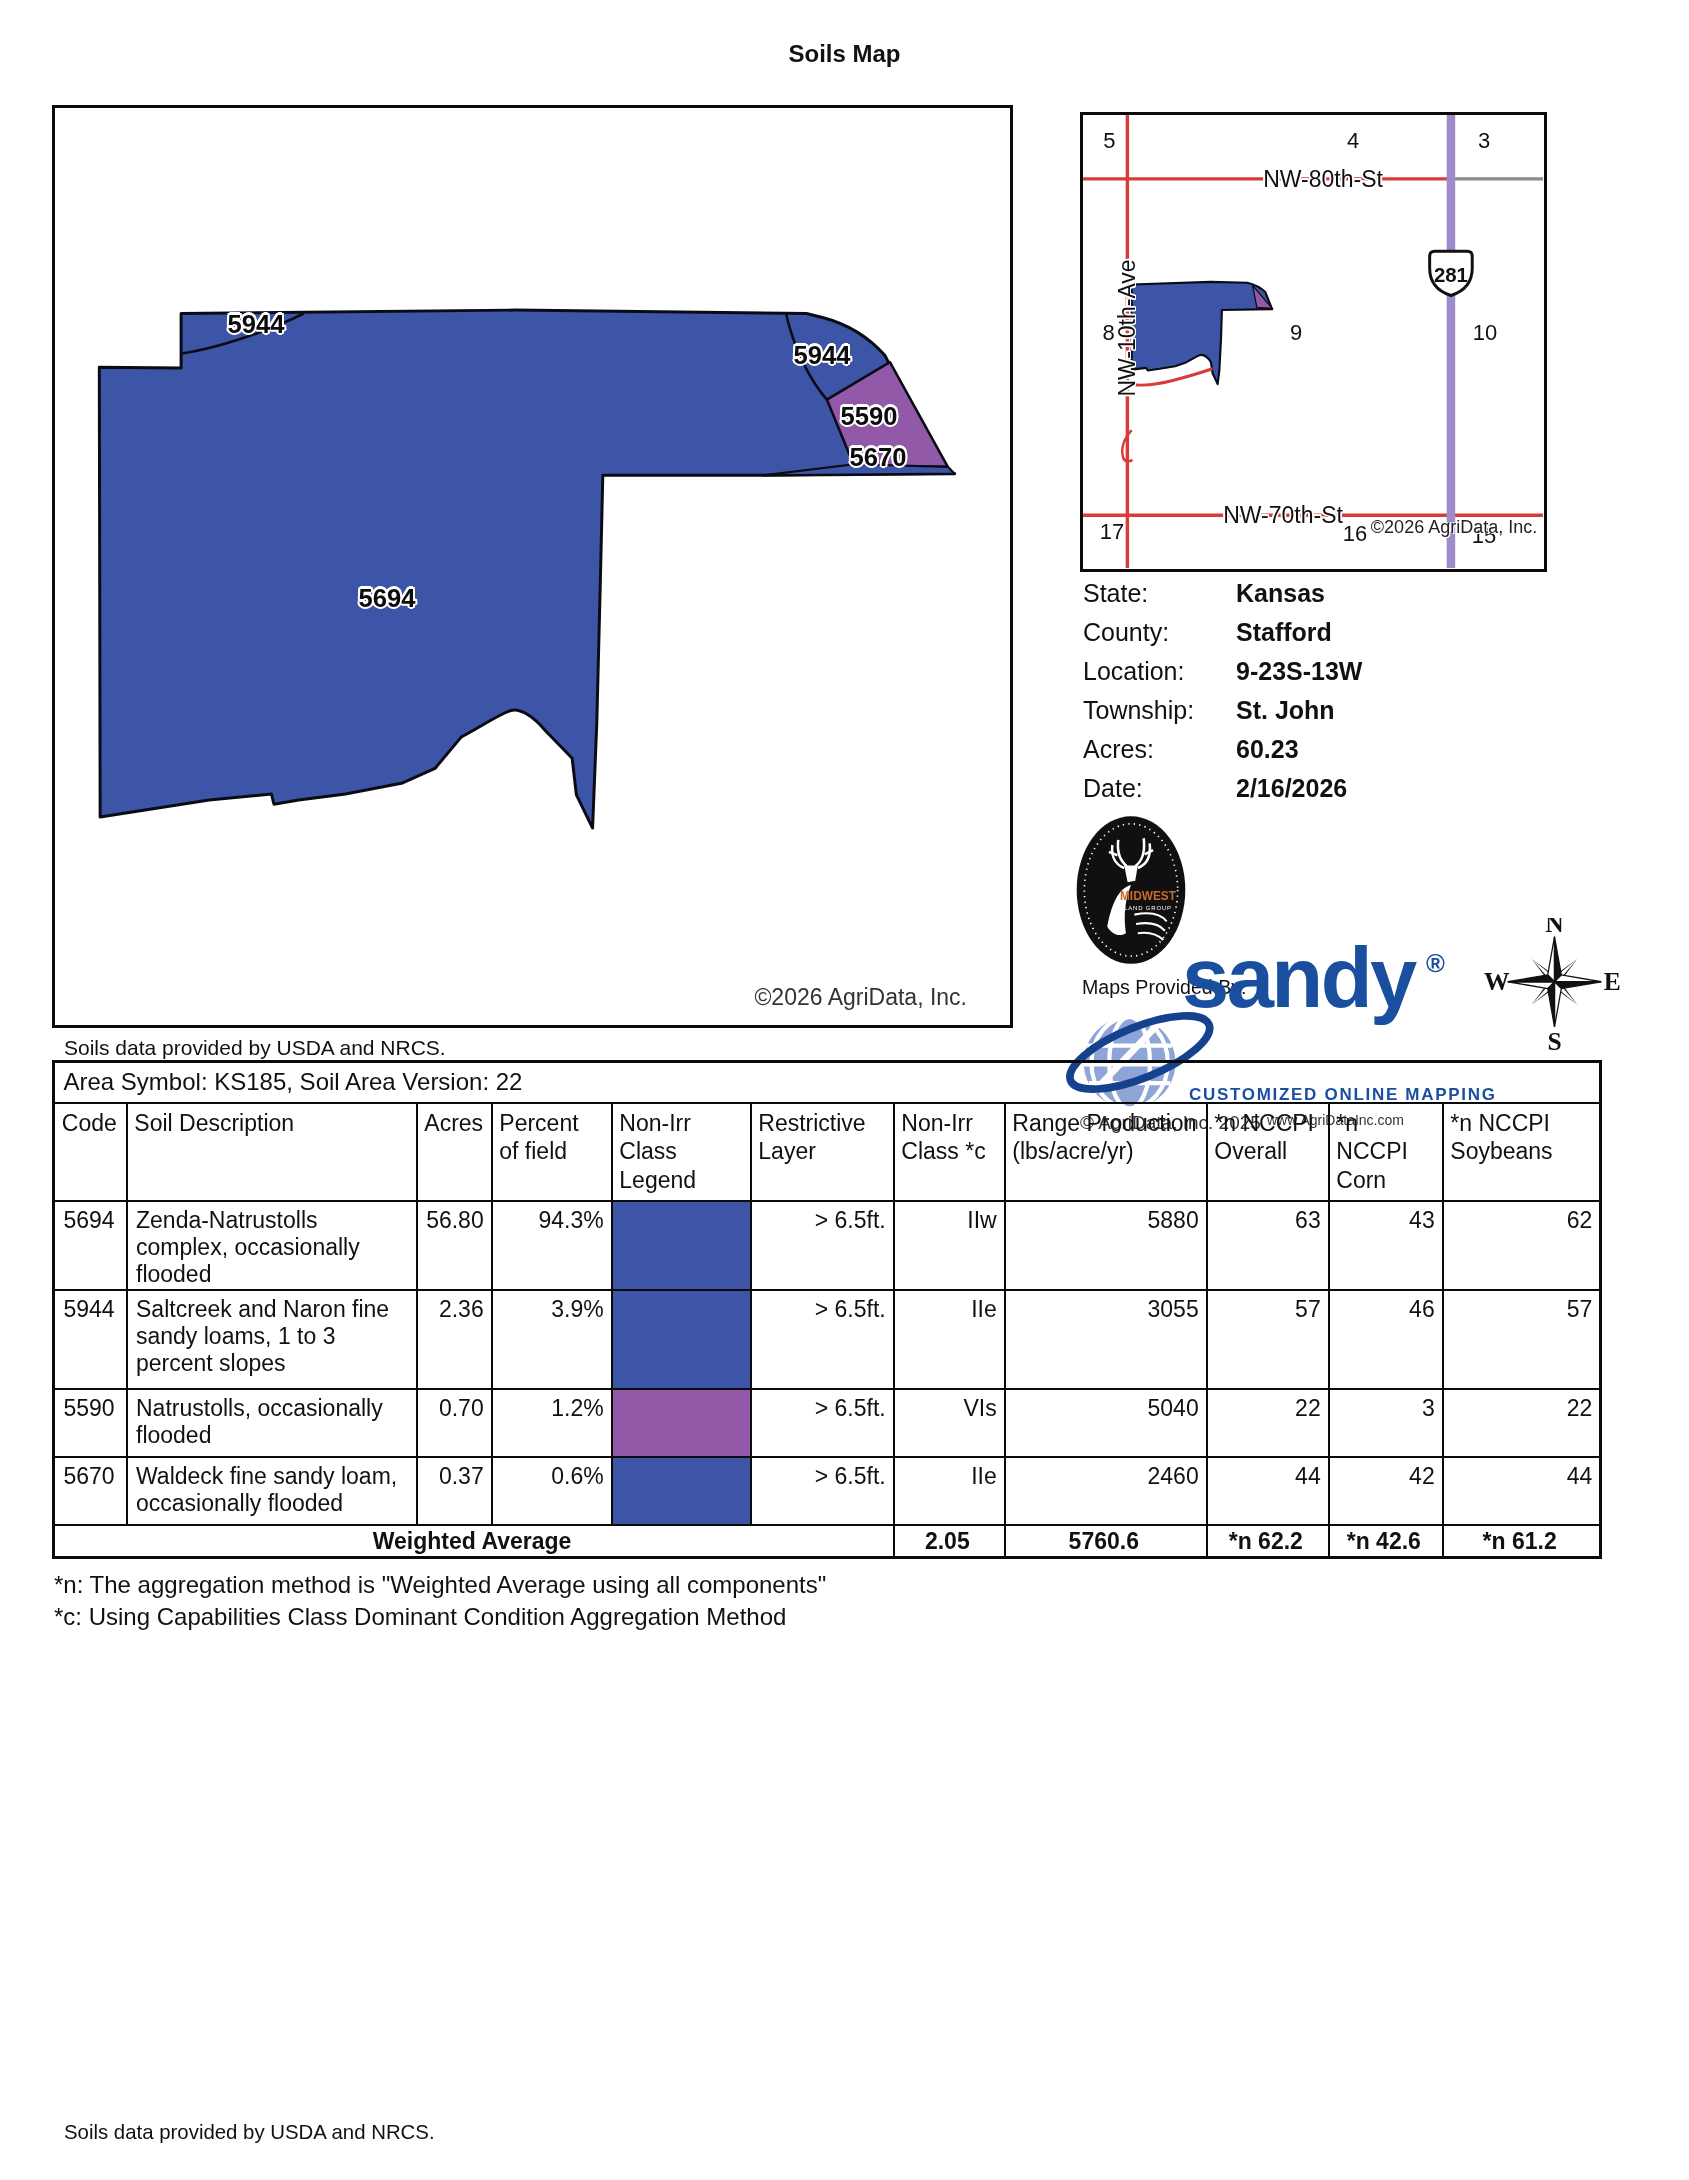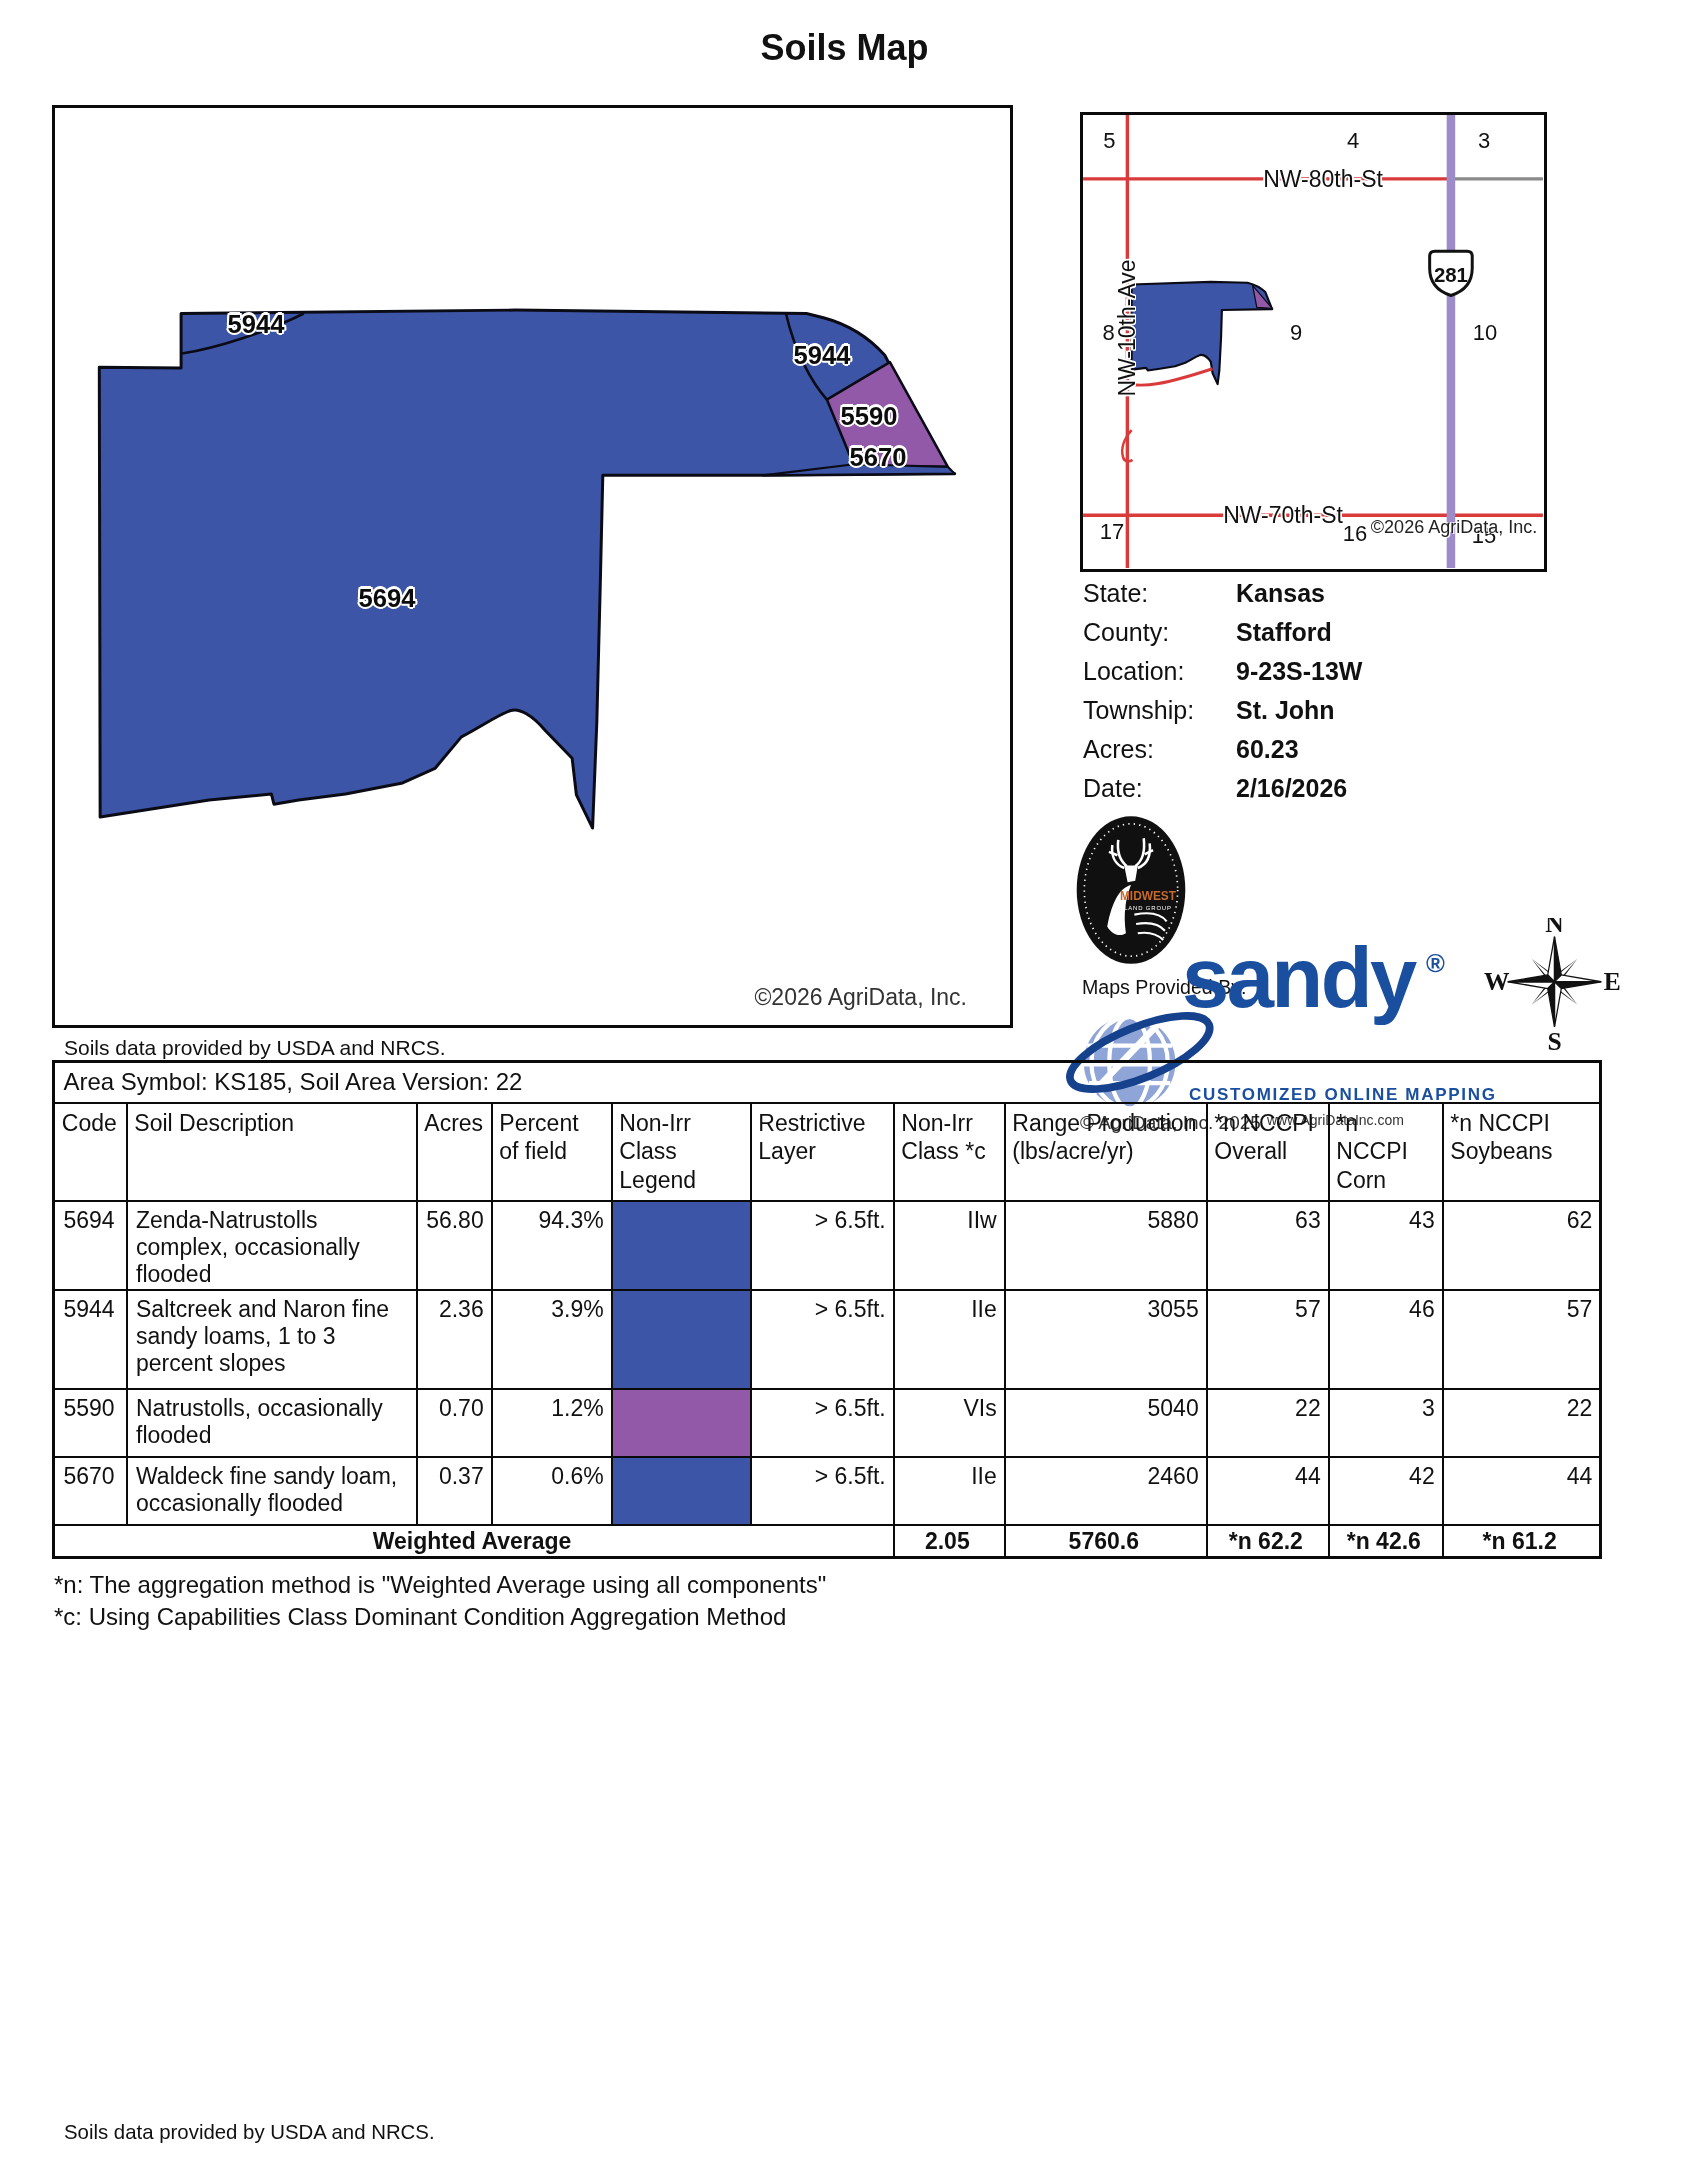--- a/index.html
+++ b/index.html
@@ -8,23 +8,23 @@
     position:relative;
     width:1689px; height:2181px;
     font-family:"Liberation Sans", sans-serif;
     color:#111;
     overflow:hidden;
   }
   .abs { position:absolute; }
 
   
   #page-title {
-    top:27px; left:0; width:1689px;
+    top:40px; left:0; width:1689px;
     text-align:center;
-    font-size:36px; font-weight:bold;
+    font-size:24px; font-weight:bold;
   }
 
   
   #main-map-box {
     left:52px; top:105px; width:961px; height:923px;
     border:3.4px solid #0a0a0a; background:#fff;
   }
   .soil-label {
     position:absolute;
     transform:translate(-50%,-50%);

